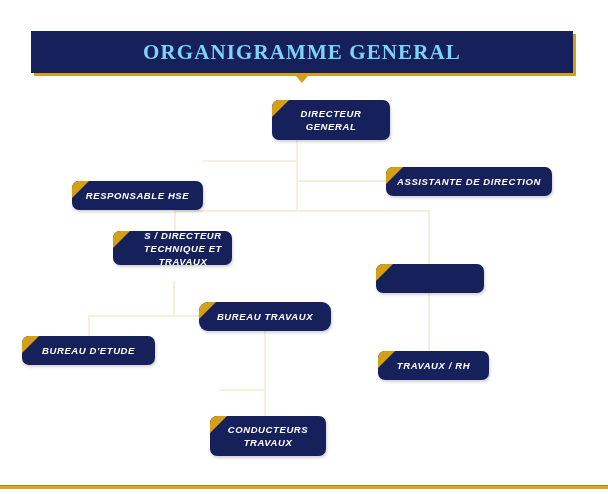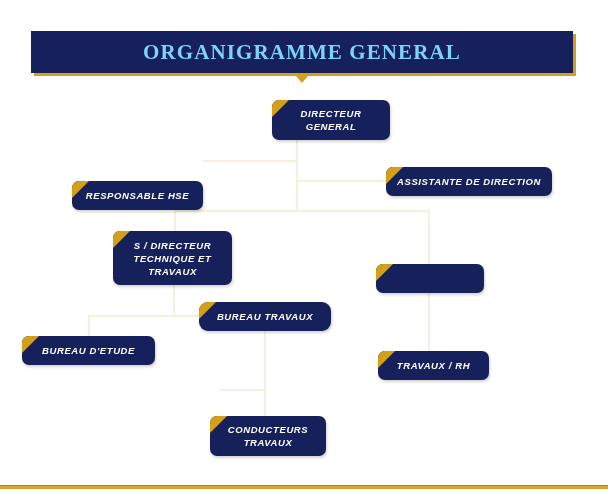--- a/index.html
+++ b/index.html
@@ -164,21 +164,21 @@
   <div class="node" style="left:72px; top:134px; width:131px; height:29px;margin-top:47px;">
     <span class="notch"></span>
     <span class="label">RESPONSABLE HSE</span>
   </div>
 
   <div class="node" style="left:386px; top:167px; width:166px; height:29px;border-radius:7px;">
     <span class="notch"></span>
     <span class="label">ASSISTANTE DE DIRECTION</span>
   </div>
 
-  <div class="node" style="left:113px; top:231px; width:119px; height:54px;">
+  <div class="node" style="left:113px; top:231px; width:119px; height:34px;justify-content:flex-end;">
     <span class="notch"></span>
     <span class="label">S / DIRECTEUR
 TECHNIQUE ET
 TRAVAUX</span>
   </div>
 
   <div class="node" style="left:376px; top:264px; width:108px; height:29px;">
     <span class="notch"></span>
   </div>
 

